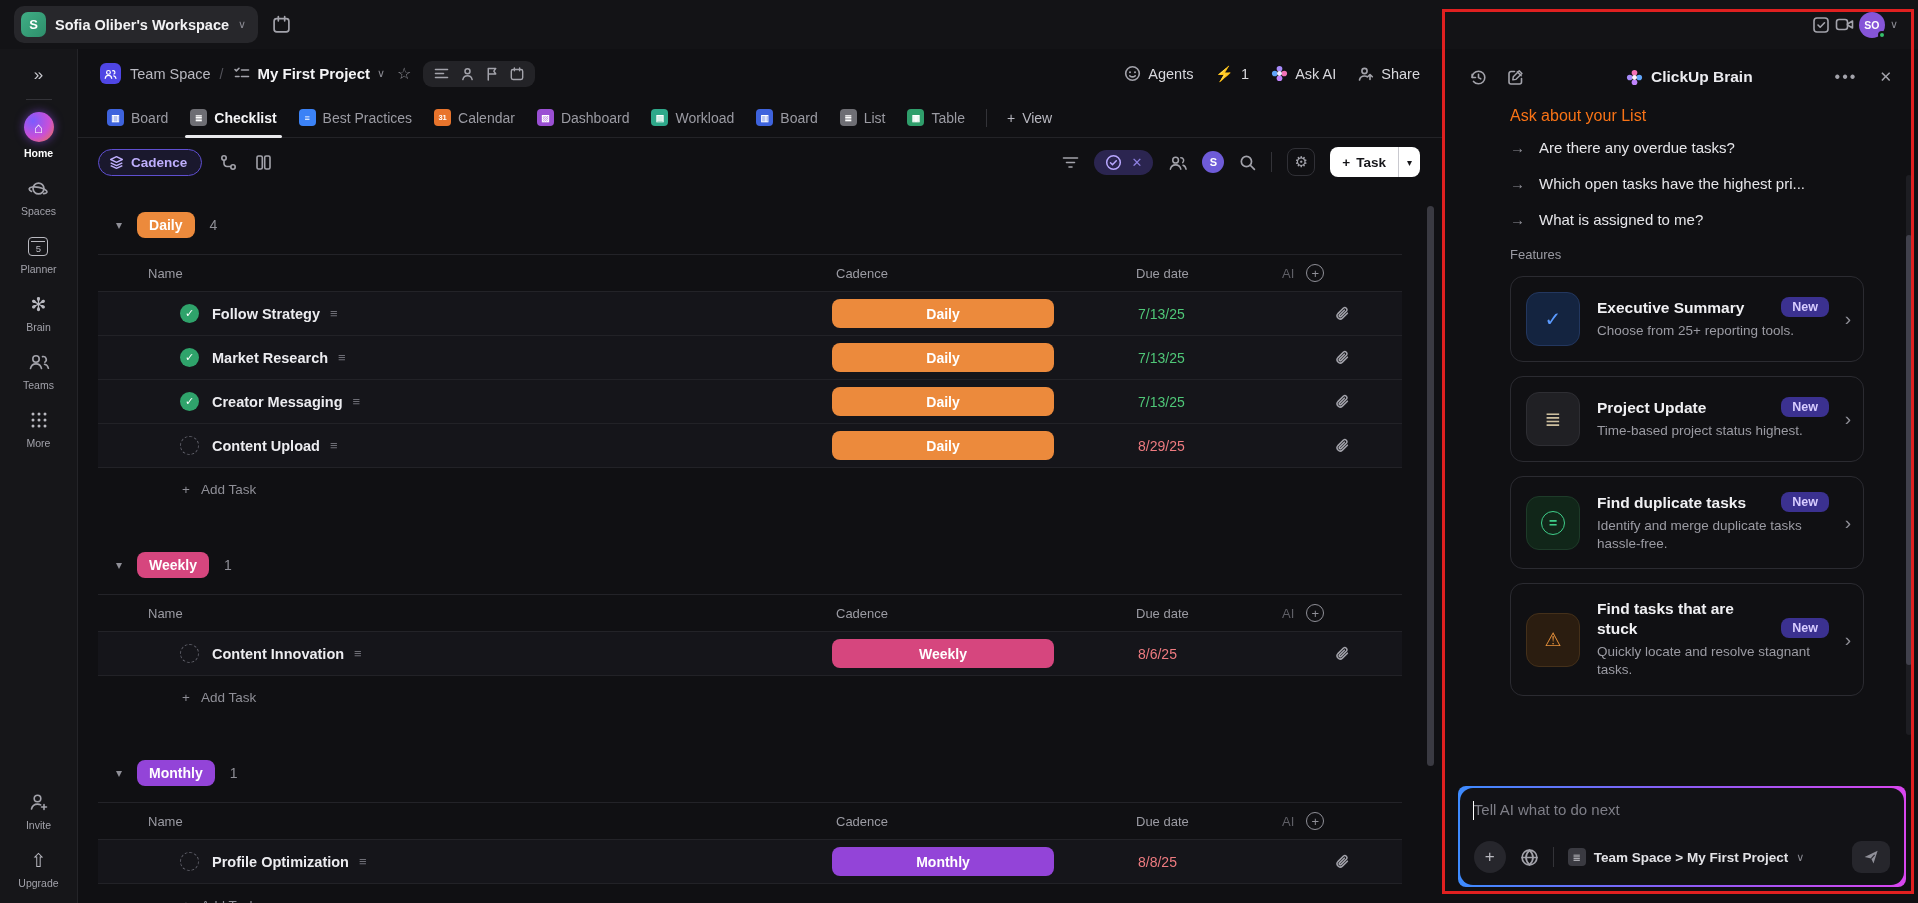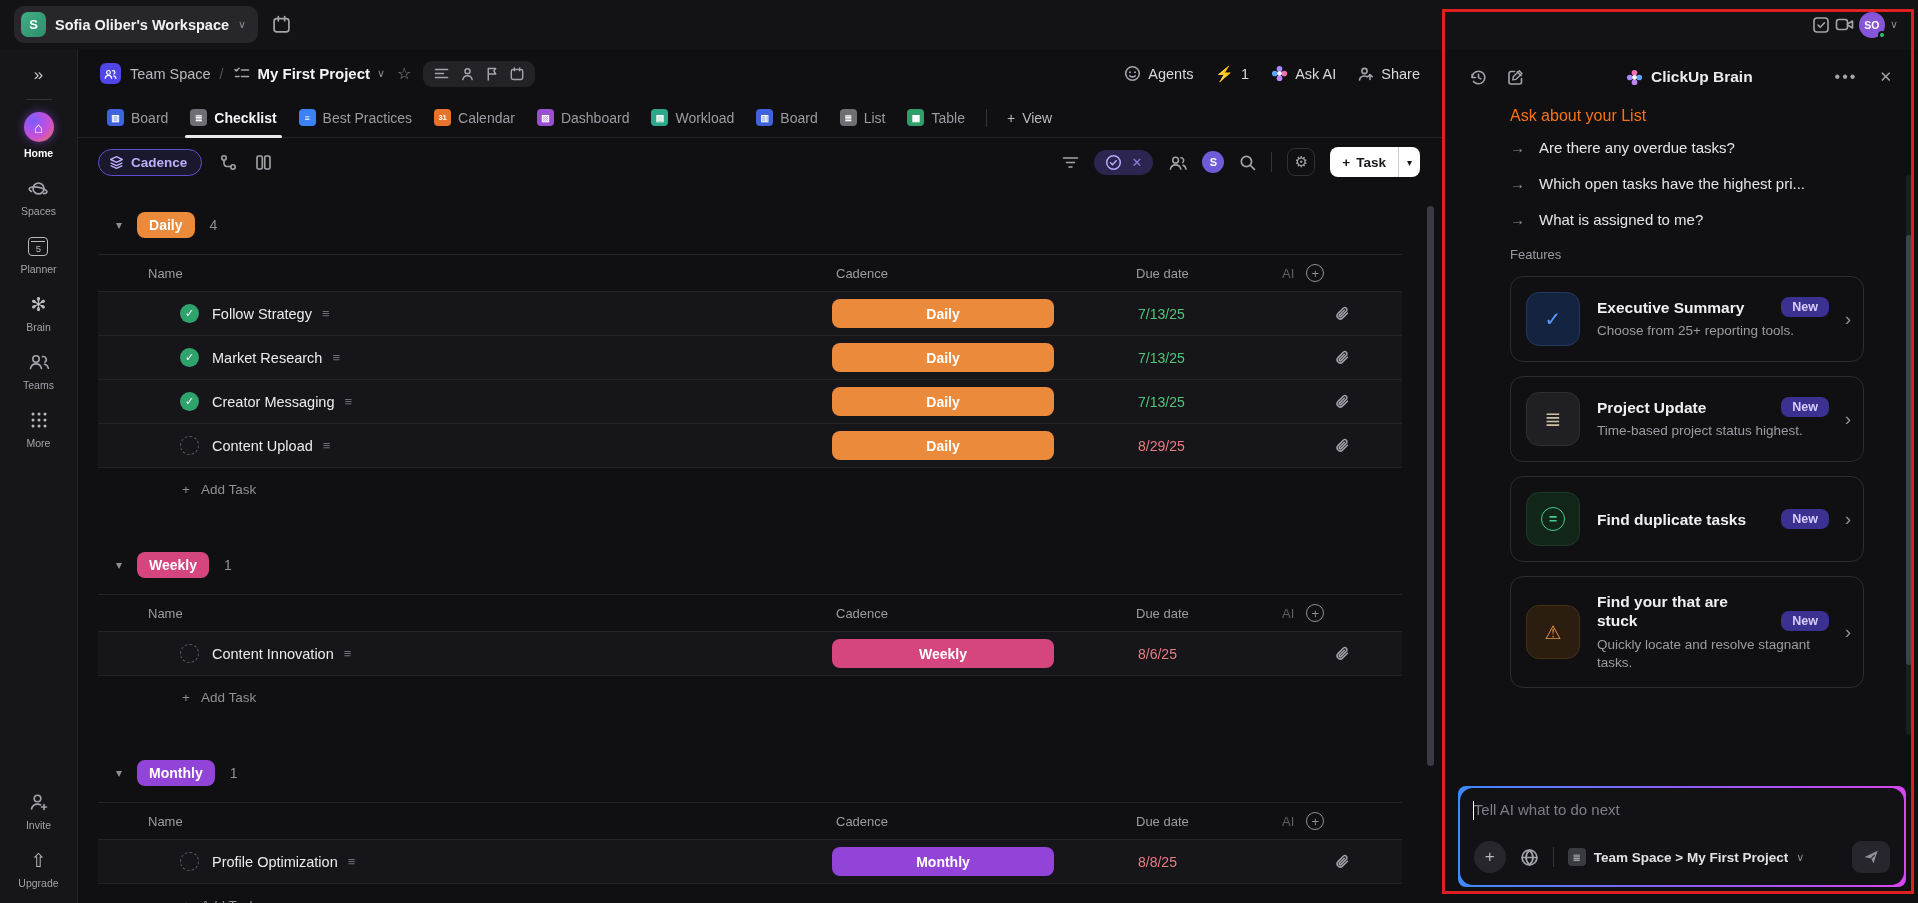--- a/index.html
+++ b/index.html
@@ -84,21 +84,21 @@
   .thead { height:38px; border-top:1px solid #232328; border-bottom:1px solid #232328; color:#9b9ba3; font-size:13px; }
   .thead .c-name { padding-left:50px; }
   .thead .c-cad, .thead .c-due { padding-left:4px; }
   .thead .c-ai { display:flex; align-items:center; gap:12px; color:#5f5f66; }
   .plus-circle { width:18px; height:18px; border:1.4px solid #8f8f97; border-radius:50%; color:#8f8f97; font-size:13px; display:flex; align-items:center; justify-content:center; cursor:pointer; }
   .trow { height:44px; background:#15151a; border-bottom:1px solid #222227; cursor:pointer; }
   .cell-name { display:flex; align-items:center; padding-left:82px; min-width:0; }
   .st { width:19px; height:19px; border-radius:50%; flex:none; margin-right:13px; display:flex; align-items:center; justify-content:center; }
   .st.done { background:#2fa36b; color:#fff; font-size:11px; }
   .st.todo { border:1.6px dashed #60606a; }
-  .tname { font-size:14.5px; color:#ececf0; font-weight:400; white-space:nowrap; }
+  .tname { font-size:14.5px; color:#ececf0; font-weight:700; white-space:nowrap; }
   .desc-ic { color:#6e6e76; font-size:13px; margin-left:10px; }
   .cell-cad { display:flex; }
   .cad-badge { width:222px; height:29px; border-radius:8px; color:#fff; font-weight:700; font-size:14px; display:flex; align-items:center; justify-content:center; }
   .cell-due { font-size:14px; font-weight:500; padding-left:6px; }
   .cell-att { display:flex; justify-content:center; }
   .addrow { height:42px; color:#8f8f97; font-size:13.5px; }
   .addrow .cell-name { padding-left:84px; gap:11px; cursor:pointer; }
   .main-scroll { position:absolute; right:8px; top:20px; width:7px; height:560px; border-radius:4px; background:#3a3a42; }
 
   
@@ -712,29 +712,30 @@
 
         <div class="fcard">
           <span class="fi fi-dup">
               <span>=</span>
             </span>
           <div class="f-body">
             <div class="f-top">
               <span class="f-title">Find duplicate tasks</span>
               <span class="new-badge">New</span>
             </div>
+            <div class="f-desc">Identify and merge duplicate tasks hassle-free.</div>
           </div>
           <span class="f-chev">›</span>
         </div>
 
         <div class="fcard">
           <span class="fi fi-stuck">⚠</span>
           <div class="f-body">
             <div class="f-top">
-              <span class="f-title">Find your that are stuck</span>
+              <span class="f-title">Find tasks that are stuck</span>
               <span class="new-badge">New</span>
             </div>
             <div class="f-desc">Quickly locate and resolve stagnant tasks.</div>
           </div>
           <span class="f-chev">›</span>
         </div>
       </div>
 
       <div class="p-scrollbar">
           <span class="p-thumb"></span>

